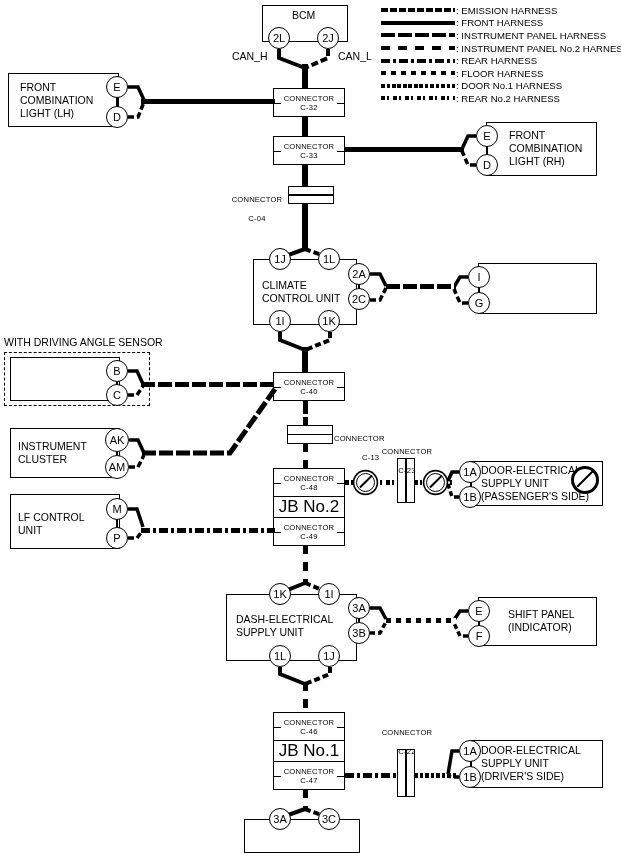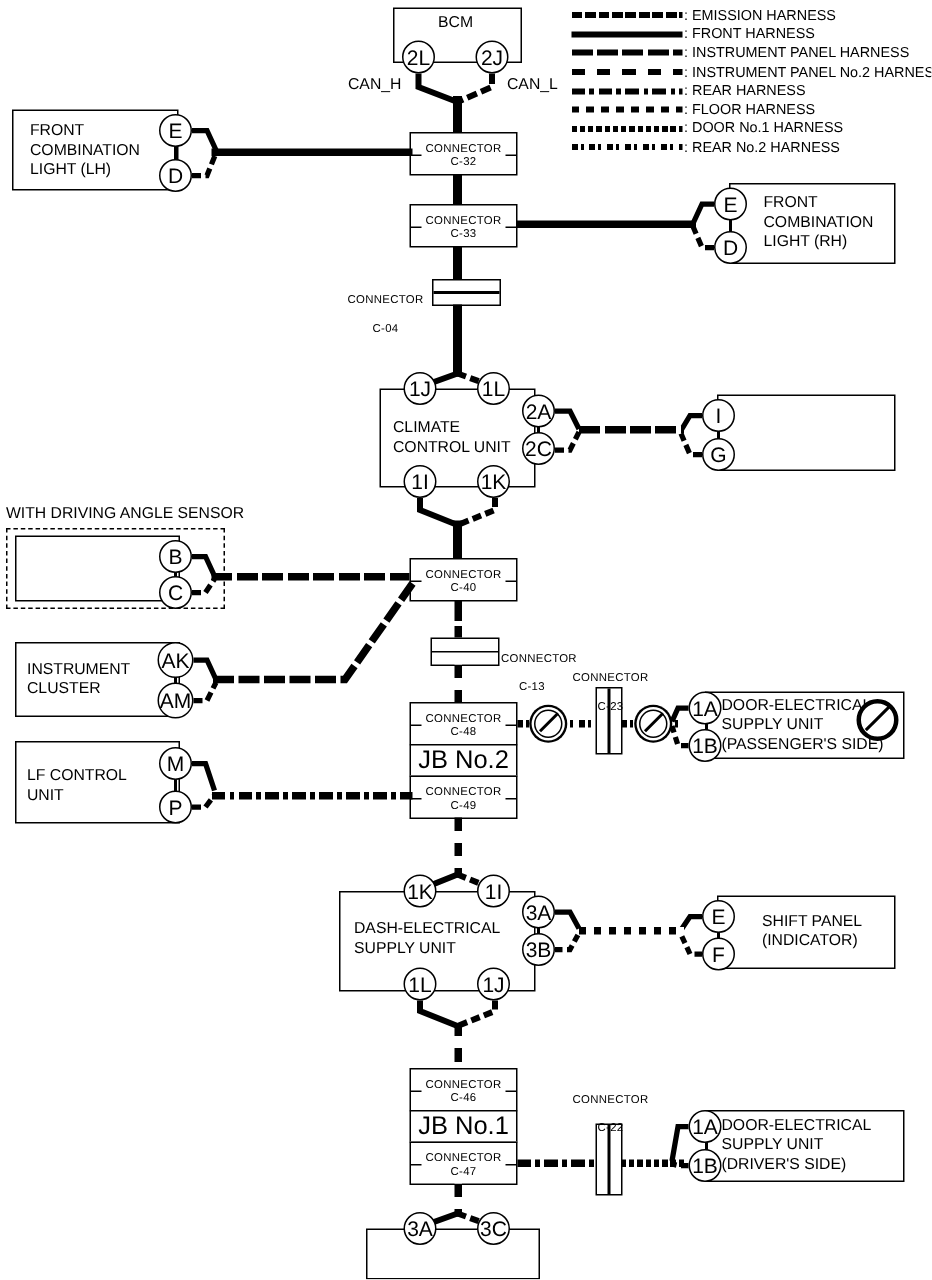--- a/index.html
+++ b/index.html
@@ -104,21 +104,21 @@
 
   
   .term {
     position: absolute;
     border: 1.5px solid #000;
     border-radius: 50%;
     background: #fff;
     display: flex;
     align-items: center;
     justify-content: center;
-    font-size: 14px;
+    font-size: 11px;
     box-sizing: border-box;
     z-index: 6;
   }
 
   
   .w { position: absolute; background: #000; }
   .wire-svg { position: absolute; left: 0; top: 0; overflow: visible; }
 
   
   .legend { position: absolute; left: 381px; top: 4px; }
@@ -368,21 +368,21 @@
   <svg class="wire-svg" width="621" height="853">
     <polyline points="129,440 138,440 144,453" fill="none" stroke="#000" stroke-width="3.5"></polyline>
     <polyline points="129,467 138,467 144,455" fill="none" stroke="#000" stroke-width="3.5" stroke-dasharray="6,3"></polyline>
     <polyline points="142,453 230,453 275,389" fill="none" stroke="#000" stroke-width="5" stroke-dasharray="14,3"></polyline>
   </svg>
 
   <div class="w v-ip" style="left:303px;top:400px;width:5px;height:26px;"></div>
   <div class="connbar h" style="left:287px;top:425px;width:46px;height:19px;"></div>
   <div class="conn-cap" style="left:334px;top:424px;width:60px;text-align:left;">
     <span>CONNECTOR</span><br>
-    <span style="margin-left:12px;display:inline-block;">C-13</span>
+    <span style="margin-left:28px;display:inline-block;">C-13</span>
   </div>
   <div class="w v-ip2" style="left:303px;top:443px;width:5px;height:26px;"></div>
 
   <div class="conn" style="left:273px;top:468px;width:72px;height:29px;">
     <span class="l1">CONNECTOR</span>
     <span class="l2">C-48</span>
   </div>
   <div class="jb" style="left:273px;top:496px;width:72px;height:22px;">JB No.2</div>
   <div class="conn" style="left:273px;top:517px;width:72px;height:29px;">
     <span class="l1">CONNECTOR</span>

